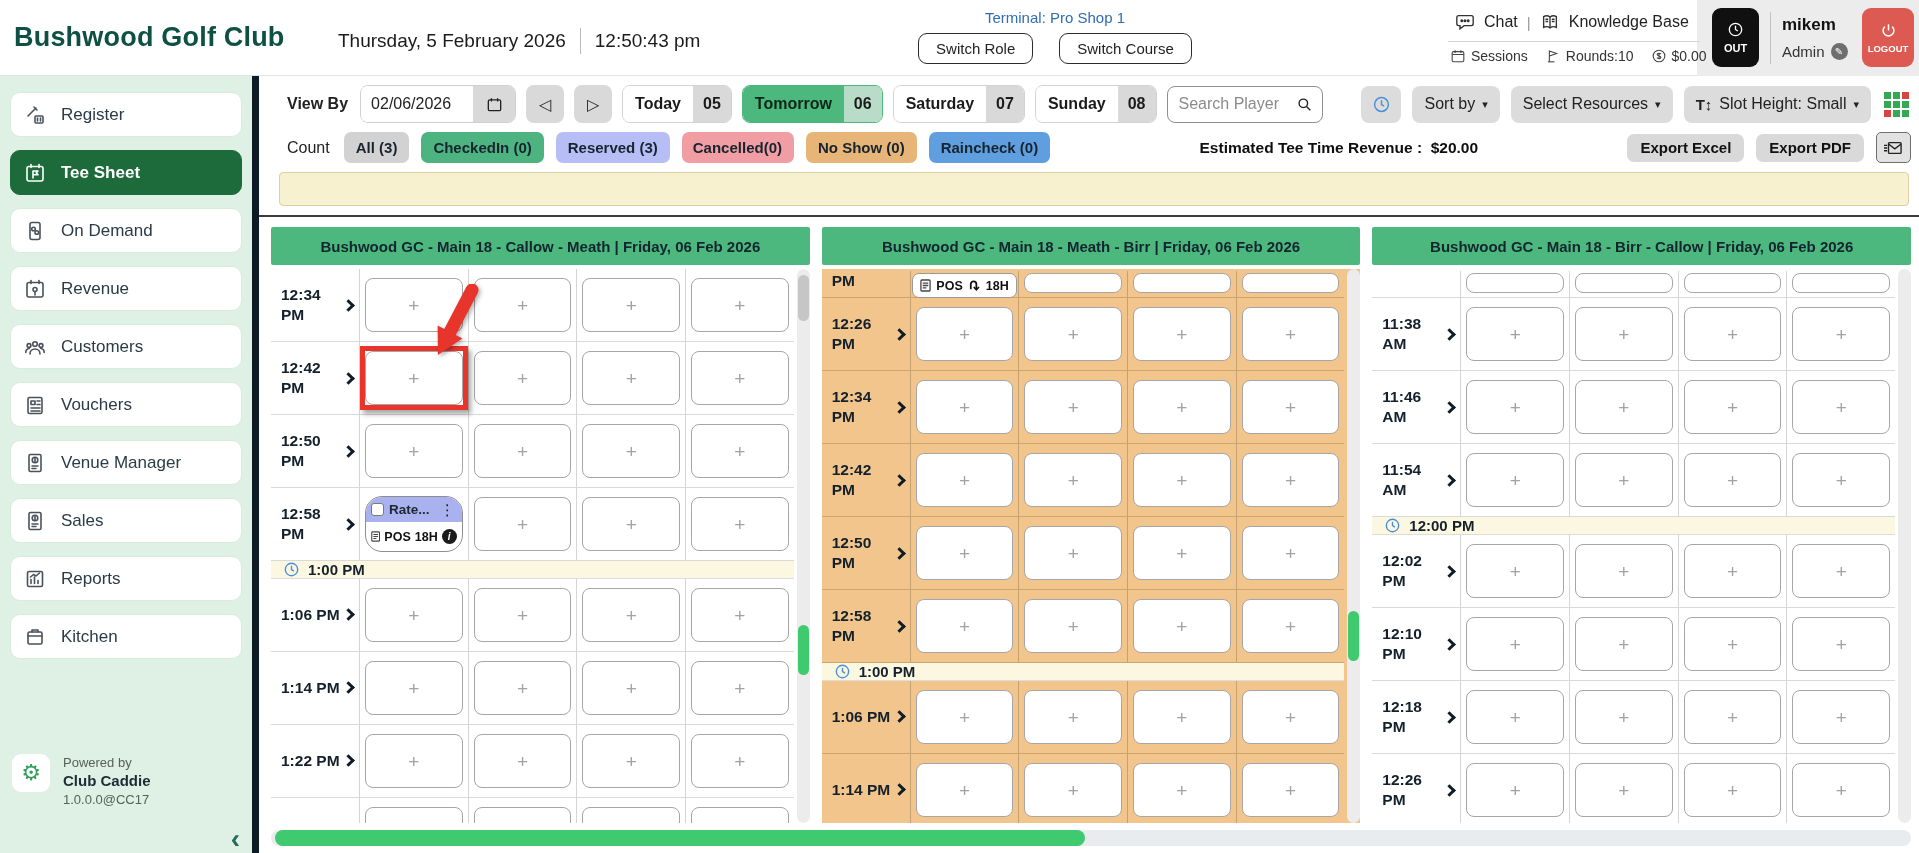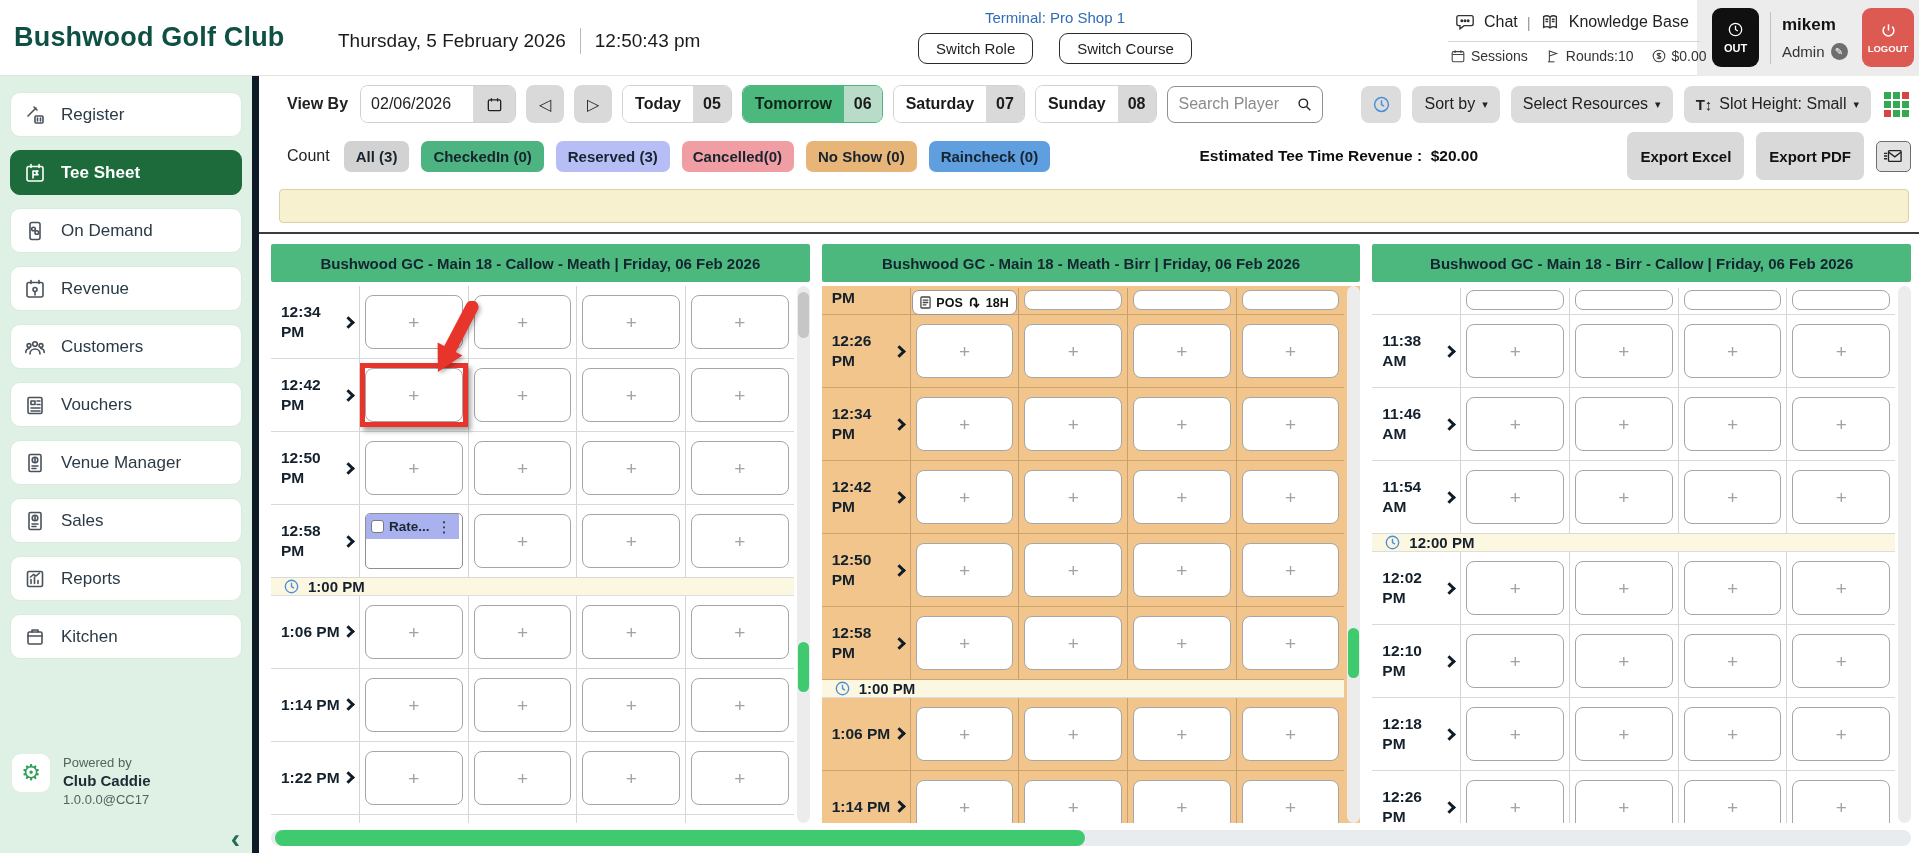--- a/index.html
+++ b/index.html
@@ -75,21 +75,21 @@
   .count-row{display:flex;align-items:center;gap:12px;padding:4px 8px 9px 28px;flex:0 0 44px;}
   .count-label{font-size:16px;color:#222;margin-right:2px;}
   .chip{border-radius:7px;padding:7px 12px;font-size:15px;font-weight:600;color:#17242f;cursor:pointer;border:none;font-family:inherit;}
   .chip-all{background:#d2d2d2;}
   .chip-checkedin{background:#4db380;}
   .chip-reserved{background:#b7bef5;}
   .chip-cancelled{background:#f09da3;padding-left:11px;}
   .chip-noshow{background:#e7b577;}
   .chip-raincheck{background:#5f9fe0;}
   .revenue{margin-left:auto;margin-right:auto;font-size:15.5px;font-weight:600;color:#0e0e0e;}
-  .export-btn{background:#d9d9d9;border:none;border-radius:7px;height:48px;padding:0 13px;font-size:15px;font-weight:600;color:#111;cursor:pointer;font-family:inherit;}
+  .export-btn{background:#d9d9d9;border:none;border-radius:7px;height:28px;padding:0 13px;font-size:15px;font-weight:600;color:#111;cursor:pointer;font-family:inherit;}
   .mail-btn{background:#e2e2e2;border:1px solid #6e6e6e;border-radius:5px;width:35px;height:31px;display:flex;align-items:center;justify-content:center;cursor:pointer;}
 
   .alert-bar{height:34px;background:#f7f1cf;border:1px solid #d8d2a6;border-radius:4px;margin:0 10px 0 20px;flex:0 0 34px;}
   .topline{height:2px;background:#3c3c3c;margin-top:9px;flex:0 0 2px;}
 
   
   .columns{display:flex;gap:12px;padding:10px 8px 0 12px;flex:1;min-height:0;overflow:hidden;}
   .course-col{flex:1;min-width:0;display:flex;flex-direction:column;}
   .col-header{height:38px;flex:0 0 38px;background:#4cb87e;display:flex;align-items:center;justify-content:center;font-size:15px;font-weight:700;color:#132530;border-radius:2px;}
   .col-body{flex:1;overflow:hidden;position:relative;margin-top:4px;padding-right:16px;}
@@ -108,21 +108,21 @@
   .slot-wrap{flex:1;min-width:0;display:flex;align-items:center;justify-content:center;position:relative;padding:0 5px;}
   .partial .slot-wrap{align-items:flex-start;}
   .slot-wrap.tick{border-left:1px solid #d5d5d5;}
   .orange .slots,.orange .slot-wrap.tick{border-color:rgba(0,0,0,.18);}
   .slot{width:100%;height:54px;background:#fff;border:1px solid #a6a6a6;border-radius:8px;display:flex;align-items:center;justify-content:center;cursor:pointer;font-family:inherit;}
   .slot.sliver{height:20px;margin-top:2px;cursor:default;}
   .plus{color:#a3a3a3;font-size:19px;line-height:1;}
 
   .hour-divider{height:18px;background:#fcf7e1;display:flex;align-items:center;gap:8px;padding-left:12px;border-bottom:1px solid #ddd;font-size:15px;font-weight:700;color:#16212e;}
 
-  .booking{width:100%;height:56px;border:1px solid #8f8f8f;border-radius:5px;background:#fff;overflow:hidden;display:flex;flex-direction:row;cursor:pointer;}
+  .booking{width:100%;height:56px;border:1px solid #8f8f8f;border-radius:17px;background:#fff;overflow:hidden;display:flex;flex-direction:column;cursor:pointer;}
   .bk-head{height:25px;flex:0 0 25px;background:#a9b2ef;display:flex;align-items:center;gap:5px;padding:0 5px;}
   .bk-check{width:13px;height:13px;background:#fff;border:1px solid #7a7a7a;border-radius:3px;cursor:pointer;flex:0 0 auto;}
   .bk-title{flex:1;font-size:13.5px;font-weight:600;color:#1d2733;white-space:nowrap;overflow:hidden;}
   .bk-menu{font-size:15px;color:#222;cursor:pointer;padding:0 2px;}
   .bk-body{flex:1;display:flex;align-items:center;gap:4px;padding:0 5px;}
   .tag{font-size:12.5px;font-weight:700;color:#111;white-space:nowrap;}
   .info-dot{width:15px;height:15px;border-radius:50%;background:#1b1b1b;color:#fff;font-size:10px;font-weight:700;font-style:italic;display:flex;align-items:center;justify-content:center;margin-left:auto;cursor:pointer;flex:0 0 auto;}
   .pos-chip{height:25px;background:#fff;border:1px solid #999;border-radius:7px;display:inline-flex;align-items:center;gap:5px;padding:0 7px;margin-top:2px;cursor:pointer;}
 
   .anno-box{position:absolute;left:0;right:0;top:4px;bottom:4px;border:5px solid #e8352c;box-shadow:3px 4px 5px rgba(0,0,0,.35);z-index:5;pointer-events:none;}

